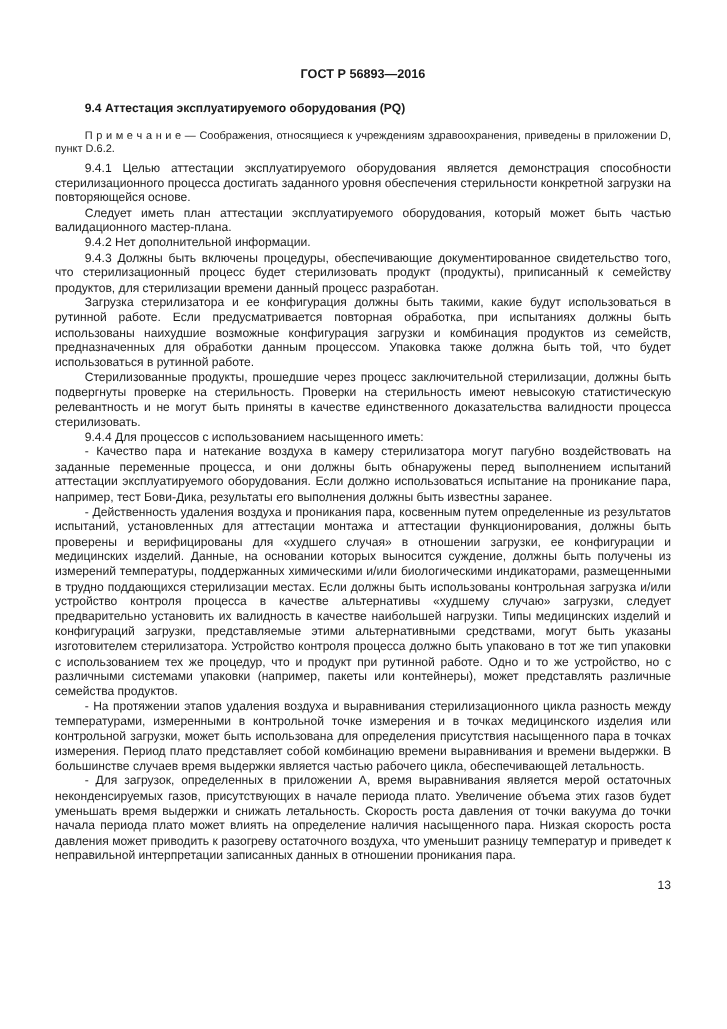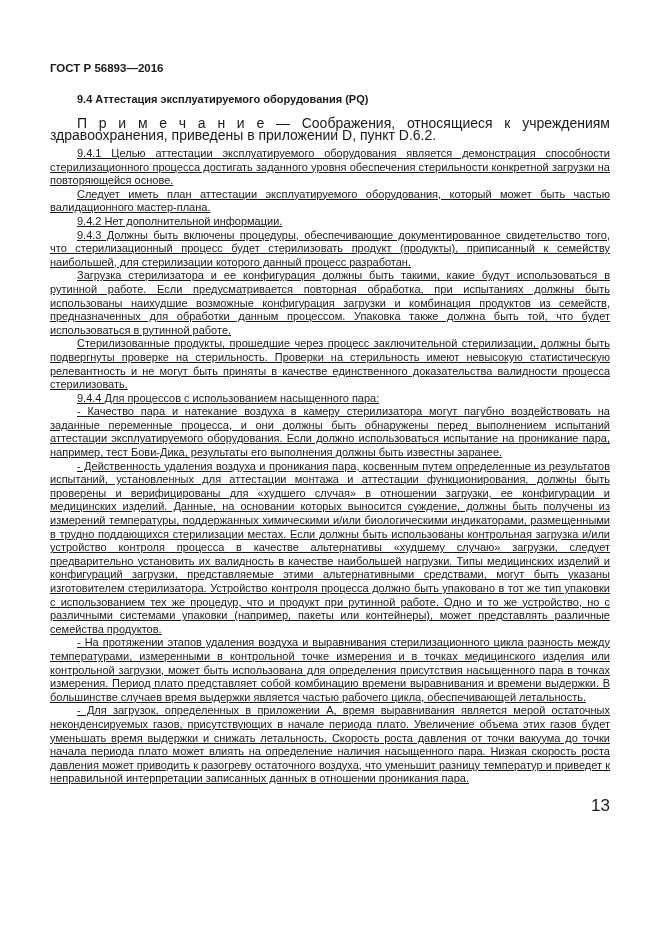--- a/index.html
+++ b/index.html
@@ -15,75 +15,74 @@
     color: #1a1a1a;
     overflow: hidden;
   }
   .page {
     position: absolute;
     left: 50px;
     top: 62px;
     width: 560px;
   }
   .doc-header {
-    text-align: left;
+    text-align: center;
     font-weight: bold;
     font-size: 11.5px;
     line-height: 13px;
   }
   .section-heading {
     margin-top: 18px;
     font-weight: bold;
     font-size: 11px;
     line-height: 13px;
     text-indent: 27px;
   }
   .note {
     margin-top: 12px;
-    font-size: 14px;
+    font-size: 10px;
     line-height: 11.5px;
     text-align: justify;
     text-indent: 27px;
   }
   .body-text {
     margin-top: 6px;
-    text-decoration: underline;
   }
   .body-text p {
     margin: 0;
     font-size: 11px;
     line-height: 13.6px;
     text-align: justify;
     text-indent: 27px;
   }
   .page-number {
     text-align: right;
-    font-size: 17px;
+    font-size: 11px;
     line-height: 13px;
     margin-top: 13px;
   }
 </style>
 </head>
 <body>
 
 <div class="page">
   <div class="doc-header">ГОСТ Р 56893—2016</div>
 
   <div class="section-heading">9.4 Аттестация эксплуатируемого оборудования (PQ)</div>
 
   <div class="note">П р и м е ч а н и е — Соображения, относящиеся к учреждениям здравоохранения, приведены в приложении D, пункт D.6.2.</div>
 
   <div class="body-text">
     <p>9.4.1 Целью аттестации эксплуатируемого оборудования является демонстрация способности стерилизационного процесса достигать заданного уровня обеспечения стерильности конкретной загрузки на повторяющейся основе.</p>
     <p>Следует иметь план аттестации эксплуатируемого оборудования, который может быть частью валидационного мастер-плана.</p>
     <p>9.4.2 Нет дополнительной информации.</p>
-    <p>9.4.3 Должны быть включены процедуры, обеспечивающие документированное свидетельство того, что стерилизационный процесс будет стерилизовать продукт (продукты), приписанный к семейству наибольшей, для стерилизации которого данный процесс разработан.</p>
+    <p>9.4.3 Должны быть включены процедуры, обеспечивающие документированное свидетельство того, что стерилизационный процесс будет стерилизовать продукт (продукты), приписанный к семейству продуктов, для стерилизации времени данный процесс разработан.</p>
     <p>Загрузка стерилизатора и ее конфигурация должны быть такими, какие будут использоваться в рутинной работе. Если предусматривается повторная обработка, при испытаниях должны быть использованы наихудшие возможные конфигурация загрузки и комбинация продуктов из семейств, предназначенных для обработки данным процессом. Упаковка также должна быть той, что будет использоваться в рутинной работе.</p>
     <p>Стерилизованные продукты, прошедшие через процесс заключительной стерилизации, должны быть подвергнуты проверке на стерильность. Проверки на стерильность имеют невысокую статистическую релевантность и не могут быть приняты в качестве единственного доказательства валидности процесса стерилизовать.</p>
-    <p>9.4.4 Для процессов с использованием насыщенного пара:</p>
+    <p>9.4.4 Для процессов с использованием насыщенного иметь:</p>
     <p>- Качество пара и натекание воздуха в камеру стерилизатора могут пагубно воздействовать на заданные переменные процесса, и они должны быть обнаружены перед выполнением испытаний аттестации эксплуатируемого оборудования. Если должно использоваться испытание на проникание пара, например, тест Бови-Дика, результаты его выполнения должны быть известны заранее.</p>
     <p>- Действенность удаления воздуха и проникания пара, косвенным путем определенные из результатов испытаний, установленных для аттестации монтажа и аттестации функционирования, должны быть проверены и верифицированы для «худшего случая» в отношении загрузки, ее конфигурации и медицинских изделий. Данные, на основании которых выносится суждение, должны быть получены из измерений температуры, поддержанных химическими и/или биологическими индикаторами, размещенными в трудно поддающихся стерилизации местах. Если должны быть использованы контрольная загрузка и/или устройство контроля процесса в качестве альтернативы «худшему случаю» загрузки, следует предварительно установить их валидность в качестве наибольшей нагрузки. Типы медицинских изделий и конфигураций загрузки, представляемые этими альтернативными средствами, могут быть указаны изготовителем стерилизатора. Устройство контроля процесса должно быть упаковано в тот же тип упаковки с использованием тех же процедур, что и продукт при рутинной работе. Одно и то же устройство, но с различными системами упаковки (например, пакеты или контейнеры), может представлять различные семейства продуктов.</p>
     <p>- На протяжении этапов удаления воздуха и выравнивания стерилизационного цикла разность между температурами, измеренными в контрольной точке измерения и в точках медицинского изделия или контрольной загрузки, может быть использована для определения присутствия насыщенного пара в точках измерения. Период плато представляет собой комбинацию времени выравнивания и времени выдержки. В большинстве случаев время выдержки является частью рабочего цикла, обеспечивающей летальность.</p>
     <p>- Для загрузок, определенных в приложении А, время выравнивания является мерой остаточных неконденсируемых газов, присутствующих в начале периода плато. Увеличение объема этих газов будет уменьшать время выдержки и снижать летальность. Скорость роста давления от точки вакуума до точки начала периода плато может влиять на определение наличия насыщенного пара. Низкая скорость роста давления может приводить к разогреву остаточного воздуха, что уменьшит разницу температур и приведет к неправильной интерпретации записанных данных в отношении проникания пара.</p>
   </div>
 
   <div class="page-number">13</div>
 </div>
 
 </body></html>

